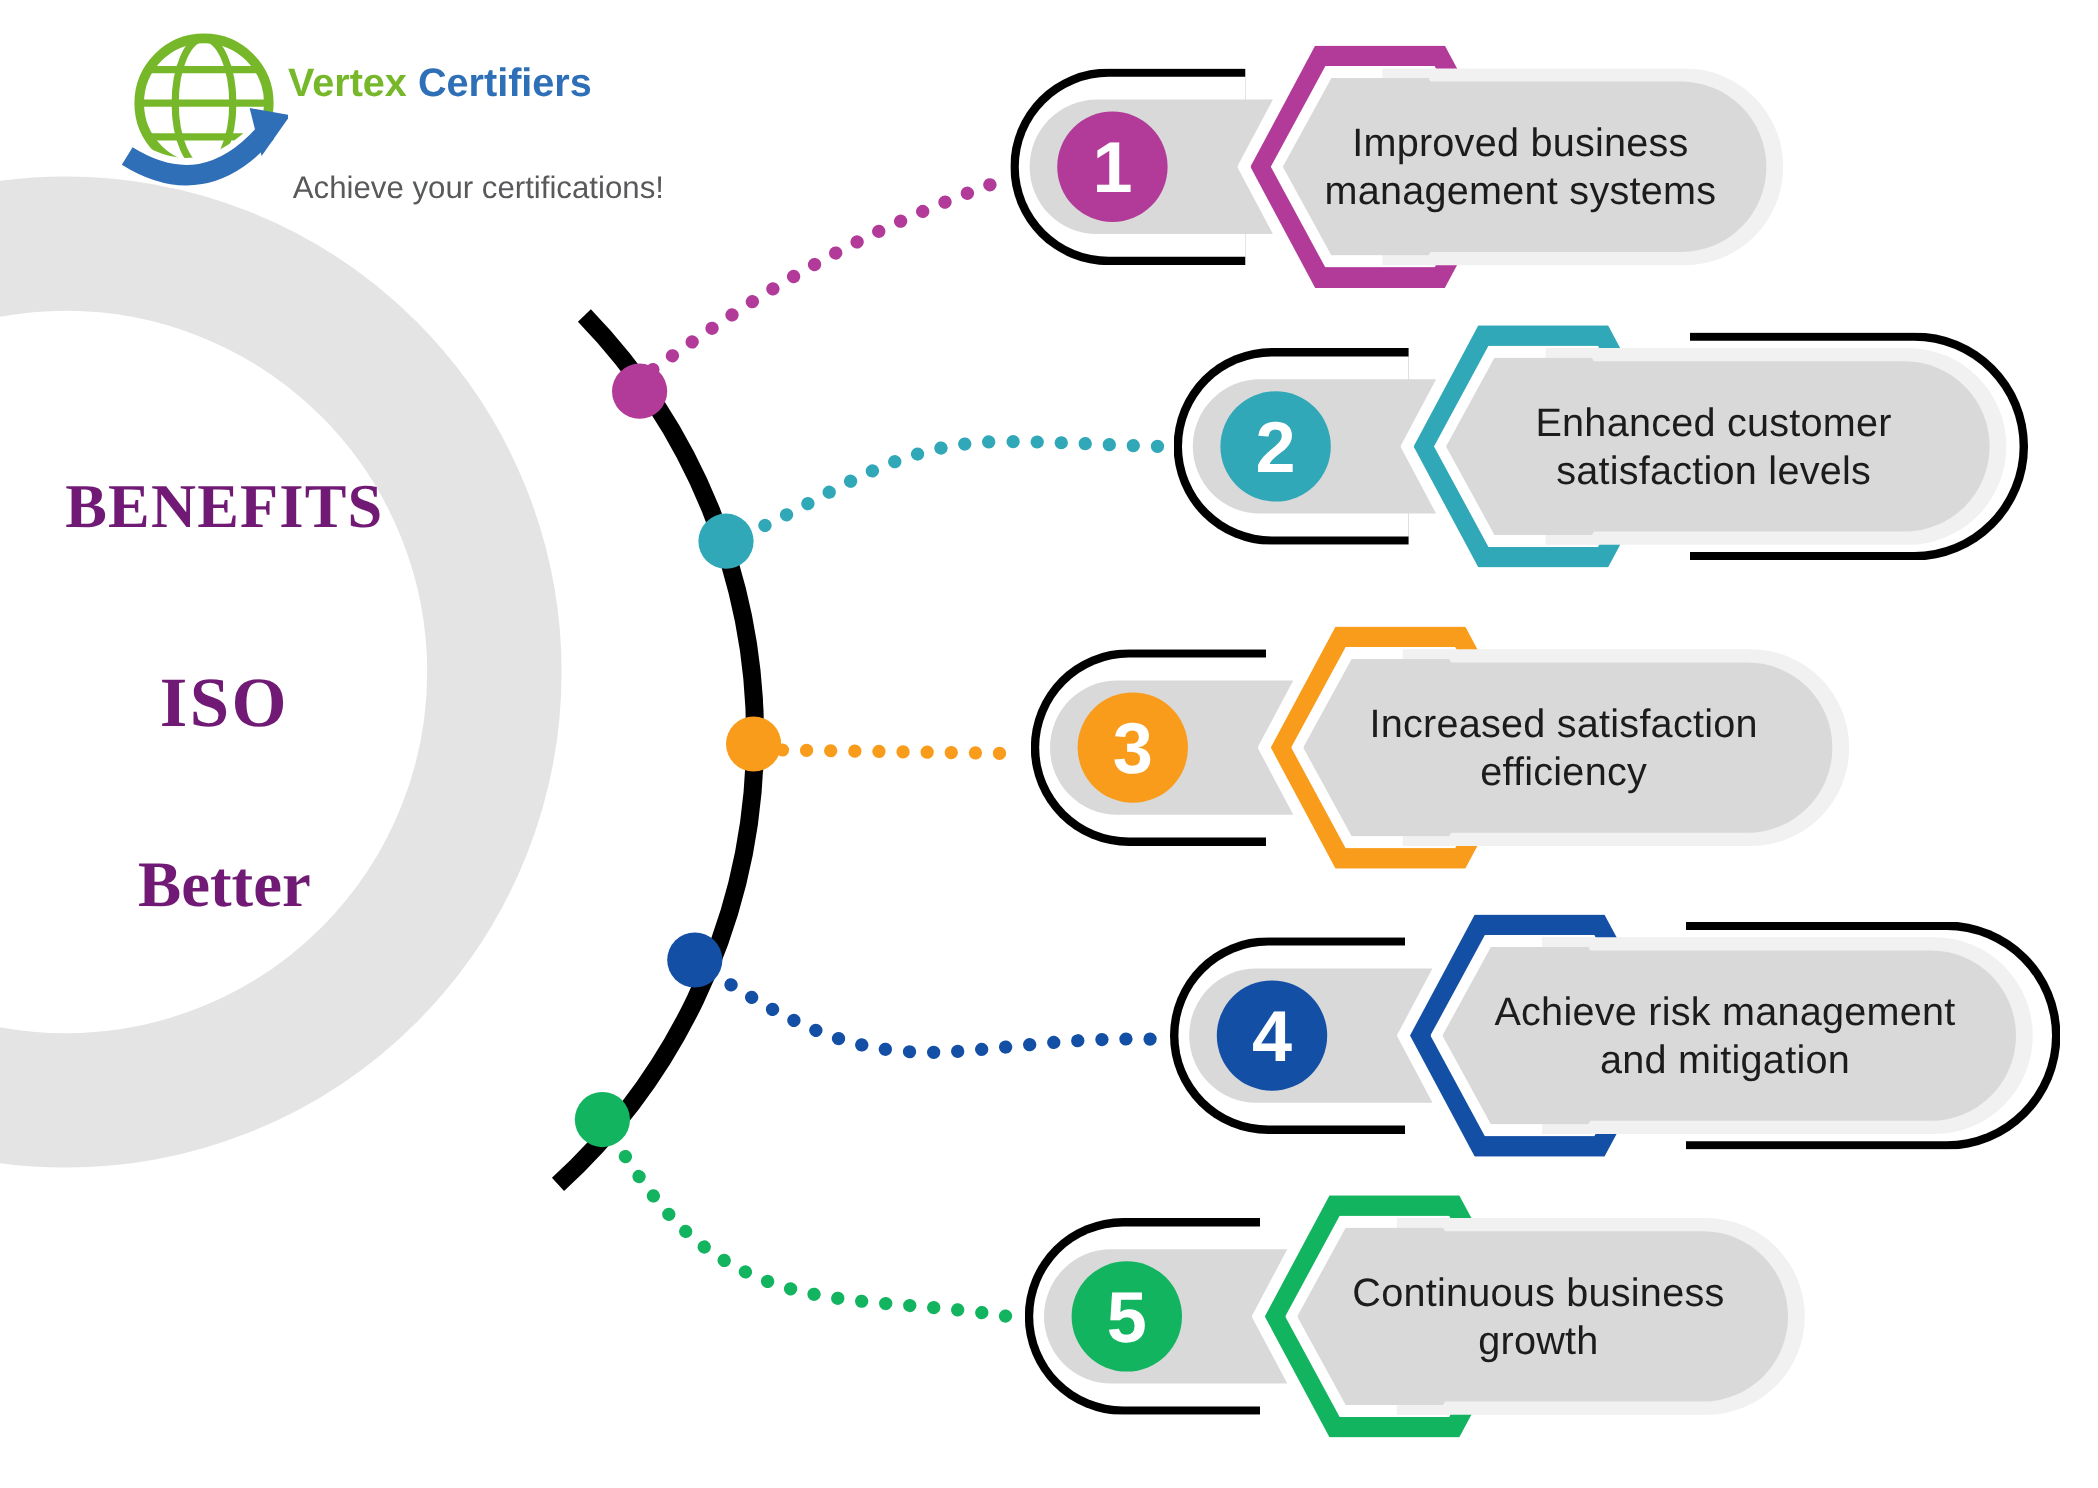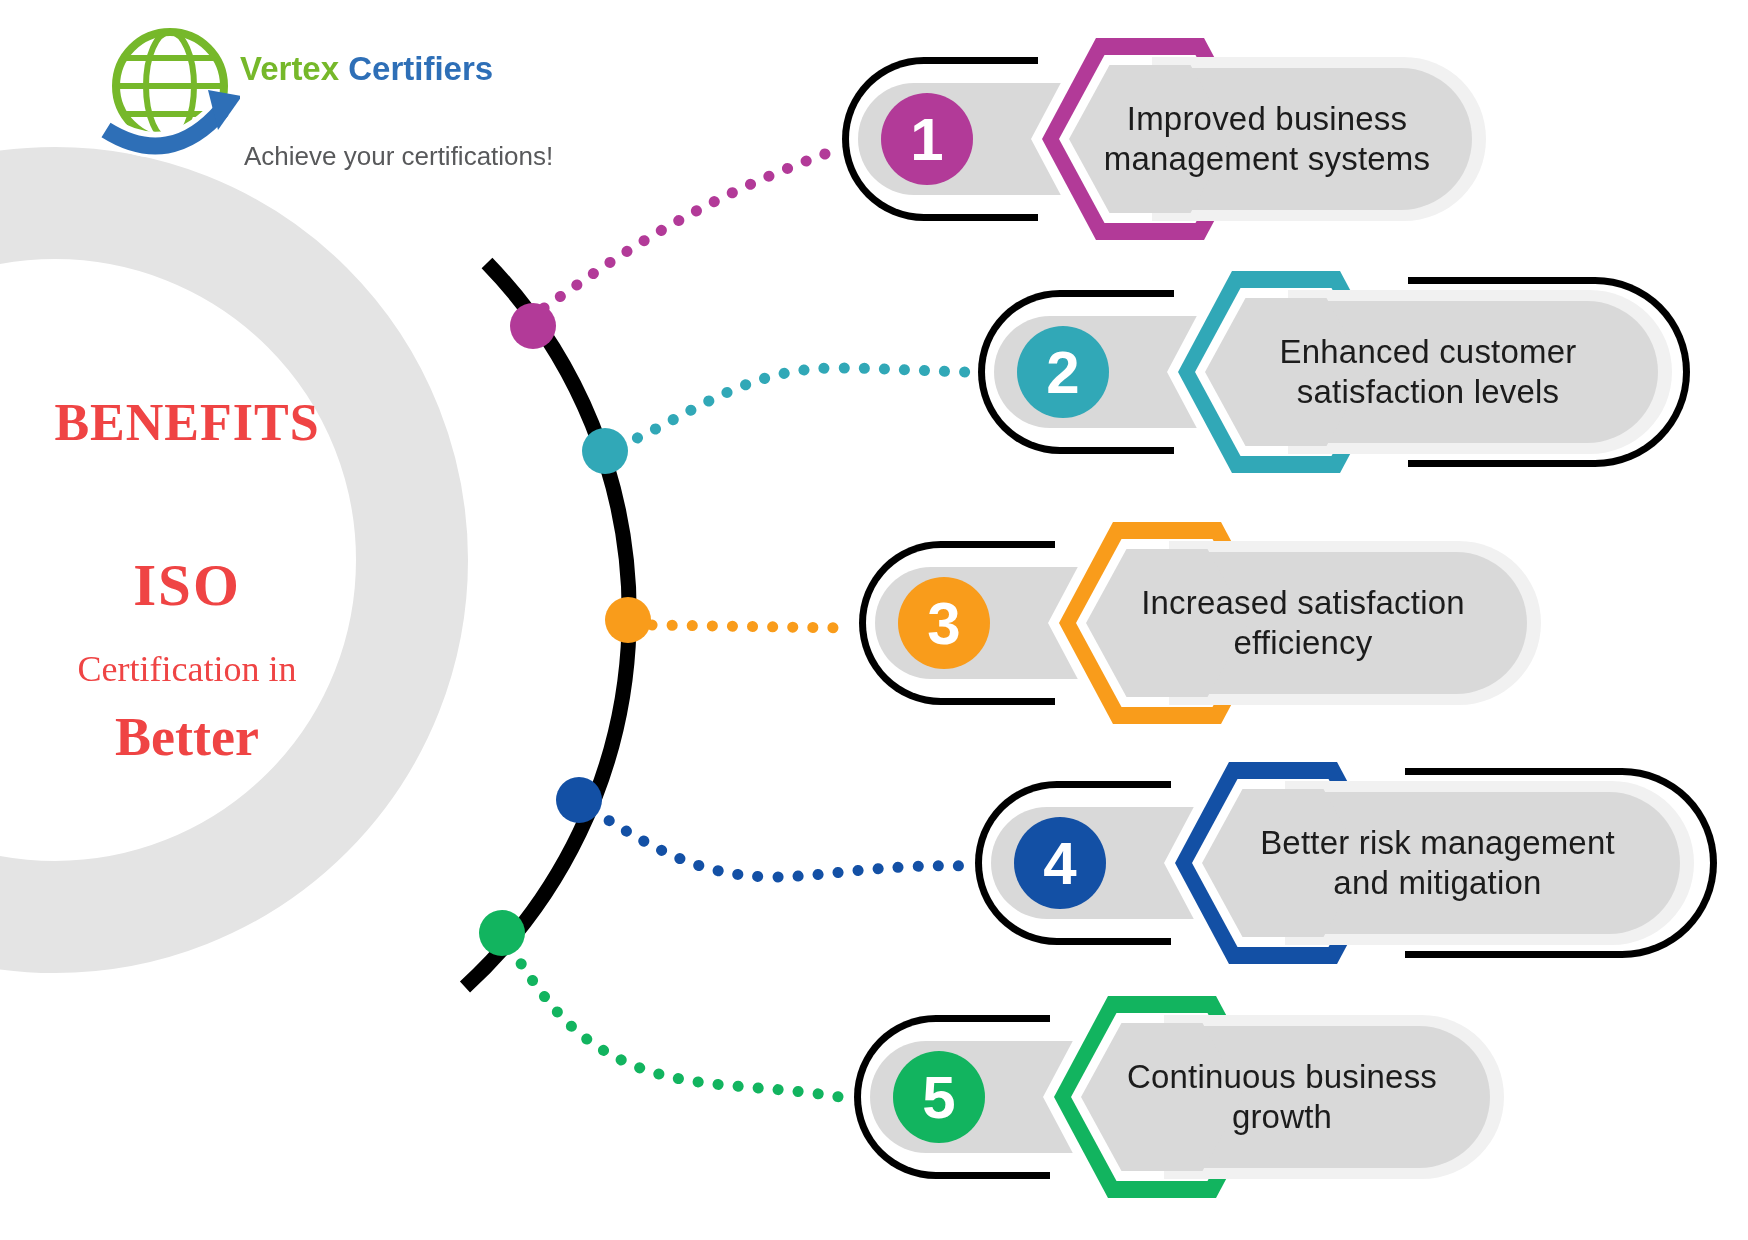--- a/index.html
+++ b/index.html
@@ -5,21 +5,21 @@
   html,body{margin:0;padding:0;background:#ffffff;}
   #canvas{position:relative;width:1748px;height:1240px;background:#ffffff;overflow:hidden;
           font-family:"Liberation Sans", sans-serif;}
   #bg-svg{position:absolute;left:0;top:0;}
   
   #logo{position:absolute;left:100px;top:18px;width:560px;height:140px;}
   #logo-globe{position:absolute;left:0;top:0;}
   #brand-line{position:absolute;left:140px;top:32px;font-size:33px;font-weight:bold;white-space:nowrap;letter-spacing:0px;}
   #brand-tagline{position:absolute;left:144px;top:88px;font-size:26px;color:#58595b;white-space:nowrap;margin-top:35px;}
   
-  .title-line{position:absolute;left:7px;width:360px;text-align:center;color:#ef4444;
+  .title-line{position:absolute;left:7px;width:360px;text-align:center;color:#701a75;
               font-family:"Liberation Serif", serif;white-space:nowrap;}
   #title-1{top:393px;font-size:52px;font-weight:bold;letter-spacing:1px;}
   #title-2{top:478px;font-size:45px;}
   #title-3{top:551px;font-size:59px;font-weight:bold;letter-spacing:2px;}
   #title-4{top:648px;font-size:36px;}
   #title-5{top:706px;font-size:54px;font-weight:bold;}
   .outline-c{border:7px solid #000;border-right:none;background:transparent;box-sizing:border-box;}
   .outline-bracket{border:7px solid #000;border-left:none;background:transparent;box-sizing:border-box;}
   .hex{clip-path:polygon(0% 50%,25% 0%,75% 0%,100% 50%,75% 100%,25% 100%);}
   .num-circle{border-radius:50%;display:flex;align-items:center;justify-content:center;
@@ -70,21 +70,20 @@
     <div id="brand-line">
       <span id="brand-primary" style="color: rgb(118, 184, 42);">Vertex</span>
       <span> </span>
       <span id="brand-secondary" style="color: rgb(46, 111, 183);">Certifiers</span>
     </div>
     <div id="brand-tagline" style="color: rgb(88, 89, 91);">Achieve your certifications!</div>
   </div>
 
   <div class="title-line" id="title-1">BENEFITS</div>
   <div class="title-line" id="title-3">ISO</div>
-  <div class="title-line" id="title-4">Certification in</div>
   <div class="title-line" id="title-5">Better</div>
 
   <div id="items">
       <div style="position: absolute; left: 0px; top: 0px;">
         <div class="outline-c" style="position: absolute; left: 842px; top: 57px; width: 196px; height: 164px; border-radius: 82px 0px 0px 82px;"></div>
         <div style="position: absolute; left: 858px; top: 83px; width: 300px; height: 112px; background: rgb(217, 217, 217); border-radius: 56px 0px 0px 56px;"></div>
         <div class="hex" style="position: absolute; left: 1031px; top: 27px; width: 238px; height: 224px; background: rgb(255, 255, 255);"></div>
         <div class="hex" style="position: absolute; left: 1042px; top: 38px; width: 216px; height: 202px; background: rgb(178, 58, 152);"></div>
         <div class="hex" style="position: absolute; left: 1059px; top: 55px; width: 182px; height: 168px; background: rgb(255, 255, 255);"></div>
         <div style="position: absolute; left: 1152px; top: 57px; width: 334px; height: 164px; background: rgb(241, 241, 241); border-radius: 0px 82px 82px 0px;"></div>
@@ -130,21 +129,21 @@
         <div style="position: absolute; left: 991px; top: 807px; width: 300px; height: 112px; background: rgb(217, 217, 217); border-radius: 56px 0px 0px 56px;"></div>
         <div class="hex" style="position: absolute; left: 1164px; top: 751px; width: 238px; height: 224px; background: rgb(255, 255, 255);"></div>
         <div class="hex" style="position: absolute; left: 1175px; top: 762px; width: 216px; height: 202px; background: rgb(19, 80, 165);"></div>
         <div class="hex" style="position: absolute; left: 1192px; top: 779px; width: 182px; height: 168px; background: rgb(255, 255, 255);"></div>
         <div style="position: absolute; left: 1285px; top: 781px; width: 409px; height: 164px; background: rgb(241, 241, 241); border-radius: 0px 82px 82px 0px;"></div>
         <div style="position: absolute; left: 1280px; top: 792px; width: 400px; height: 142px; background: rgb(217, 217, 217); border-radius: 0px 71px 71px 0px;"></div>
         <div class="hex" style="position: absolute; left: 1202px; top: 789px; width: 162px; height: 148px; background: rgb(217, 217, 217);"></div>
         <div class="num-circle" style="position: absolute; left: 1014px; top: 817px; width: 92px; height: 92px; background: rgb(19, 80, 165);">
           <span>4</span>
         </div>
-        <div class="item-text" style="position: absolute; left: 1235px; top: 801px; width: 405px; height: 124px;">Better risk management and mitigation</div>
+        <div class="item-text" style="position: absolute; left: 1235px; top: 801px; width: 405px; height: 124px;">Achieve risk management and mitigation</div>
       </div>
       <div style="position: absolute; left: 0px; top: 0px;">
         <div class="outline-c" style="position: absolute; left: 854px; top: 1015px; width: 196px; height: 164px; border-radius: 82px 0px 0px 82px;"></div>
         <div style="position: absolute; left: 870px; top: 1041px; width: 300px; height: 112px; background: rgb(217, 217, 217); border-radius: 56px 0px 0px 56px;"></div>
         <div class="hex" style="position: absolute; left: 1043px; top: 985px; width: 238px; height: 224px; background: rgb(255, 255, 255);"></div>
         <div class="hex" style="position: absolute; left: 1054px; top: 996px; width: 216px; height: 202px; background: rgb(18, 180, 95);"></div>
         <div class="hex" style="position: absolute; left: 1071px; top: 1013px; width: 182px; height: 168px; background: rgb(255, 255, 255);"></div>
         <div style="position: absolute; left: 1164px; top: 1015px; width: 340px; height: 164px; background: rgb(241, 241, 241); border-radius: 0px 82px 82px 0px;"></div>
         <div style="position: absolute; left: 1159px; top: 1026px; width: 331px; height: 142px; background: rgb(217, 217, 217); border-radius: 0px 71px 71px 0px;"></div>
         <div class="hex" style="position: absolute; left: 1081px; top: 1023px; width: 162px; height: 148px; background: rgb(217, 217, 217);"></div>

